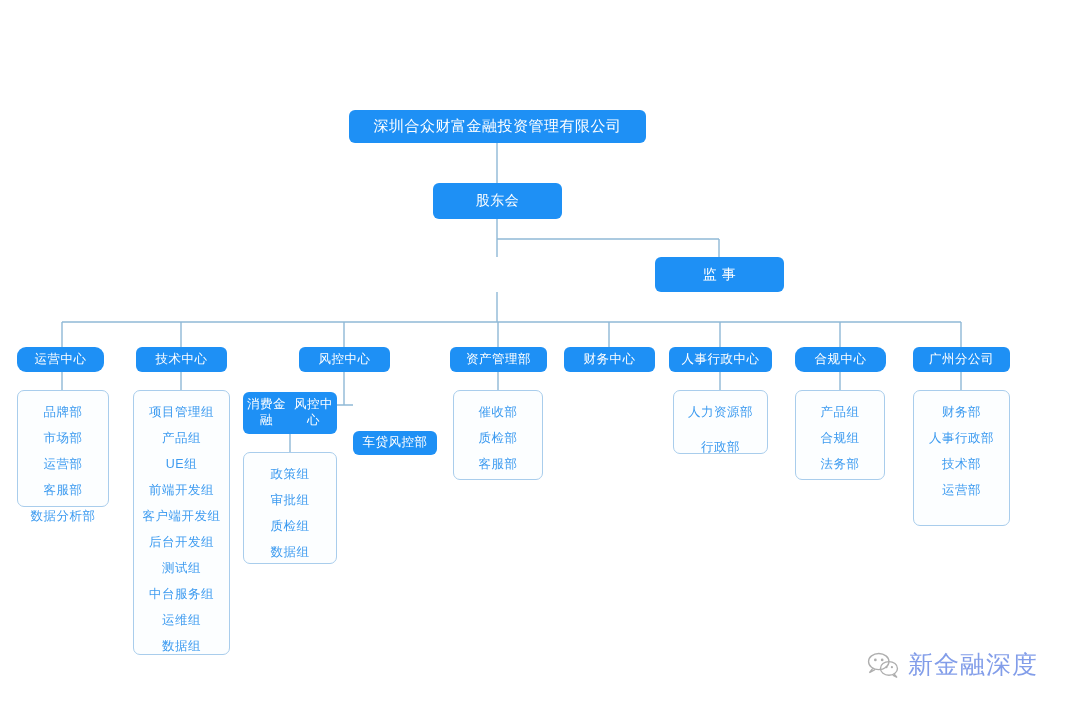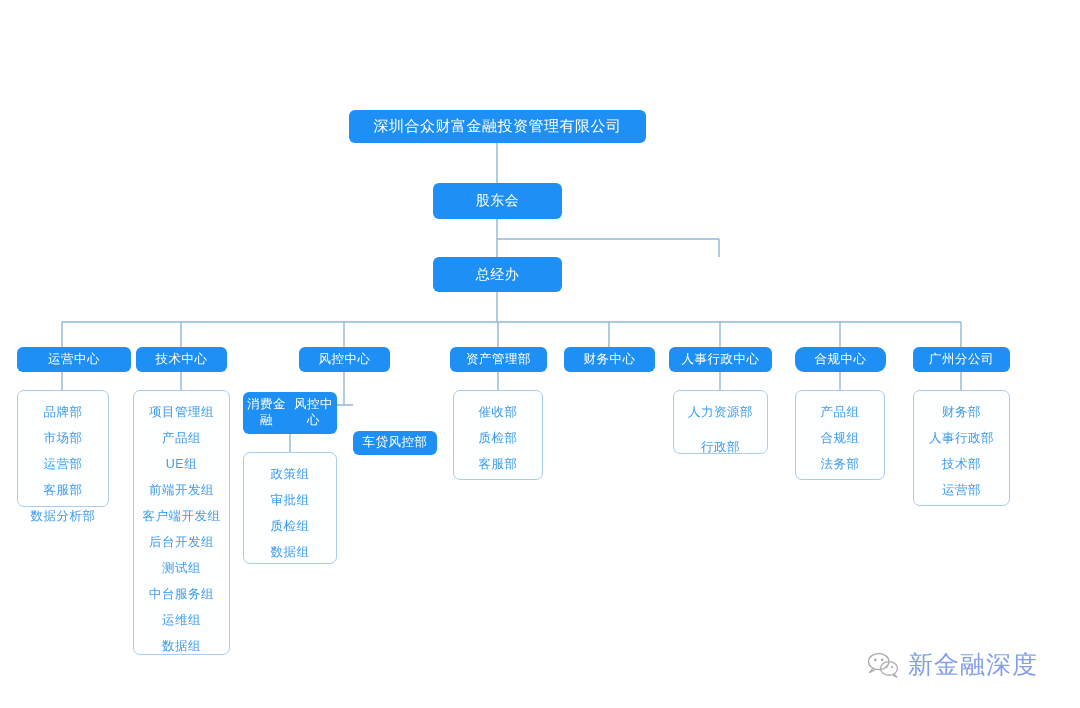--- a/index.html
+++ b/index.html
@@ -137,26 +137,26 @@
   </svg>
 
   <div class="node filled root" style="left:349px; top:110px; width:297px; height:33px;">
     <span>深圳合众财富金融投资管理有限公司</span>
   </div>
 
   <div class="node filled lvl2" style="left:433px; top:183px; width:129px; height:36px;">
     <span>股东会</span>
   </div>
 
-  <div class="node filled lvl2" style="left:433px; top:257px; width:129px; height:35px;">
-    <span>总经办</span>
-  </div>
-
-
-  <div class="node filled dept" style="left:17px; top:347px; width:114px; height:25px;">
+
+  <div class="node filled lvl2" style="left:655px; top:257px; width:129px; height:35px;">
+    <span>监 事</span>
+  </div>
+
+  <div class="node filled dept" style="left:17px; top:347px; width:87px; height:25px;border-radius:9px;">
     <span>运营中心</span>
   </div>
   <div class="node filled dept" style="left:136px; top:347px; width:91px; height:25px;">
     <span>技术中心</span>
   </div>
   <div class="node filled dept" style="left:299px; top:347px; width:91px; height:25px;">
     <span>风控中心</span>
   </div>
   <div class="node filled dept" style="left:450px; top:347px; width:97px; height:25px;">
     <span>资产管理部</span>
@@ -220,21 +220,21 @@
     <div class="item">人力资源部</div>
     <div class="item">行政部</div>
   </div>
 
   <div class="list-box" style="left:795px; top:390px; width:90px; height:90px;">
     <div class="item">产品组</div>
     <div class="item">合规组</div>
     <div class="item">法务部</div>
   </div>
 
-  <div class="list-box" style="left:913px; top:390px; width:97px; height:116px;">
+  <div class="list-box" style="left:913px; top:390px; width:97px; height:136px;">
     <div class="item">财务部</div>
     <div class="item">人事行政部</div>
     <div class="item">技术部</div>
     <div class="item">运营部</div>
   </div>
 
   <div class="watermark" style="left:866px; top:648px;">
     <svg class="wm-icon" viewBox="0 0 40 34">
       <g fill="none" stroke="#6d6d6d" stroke-width="1.6">
         <ellipse cx="15" cy="13" rx="12" ry="9.5"></ellipse>

